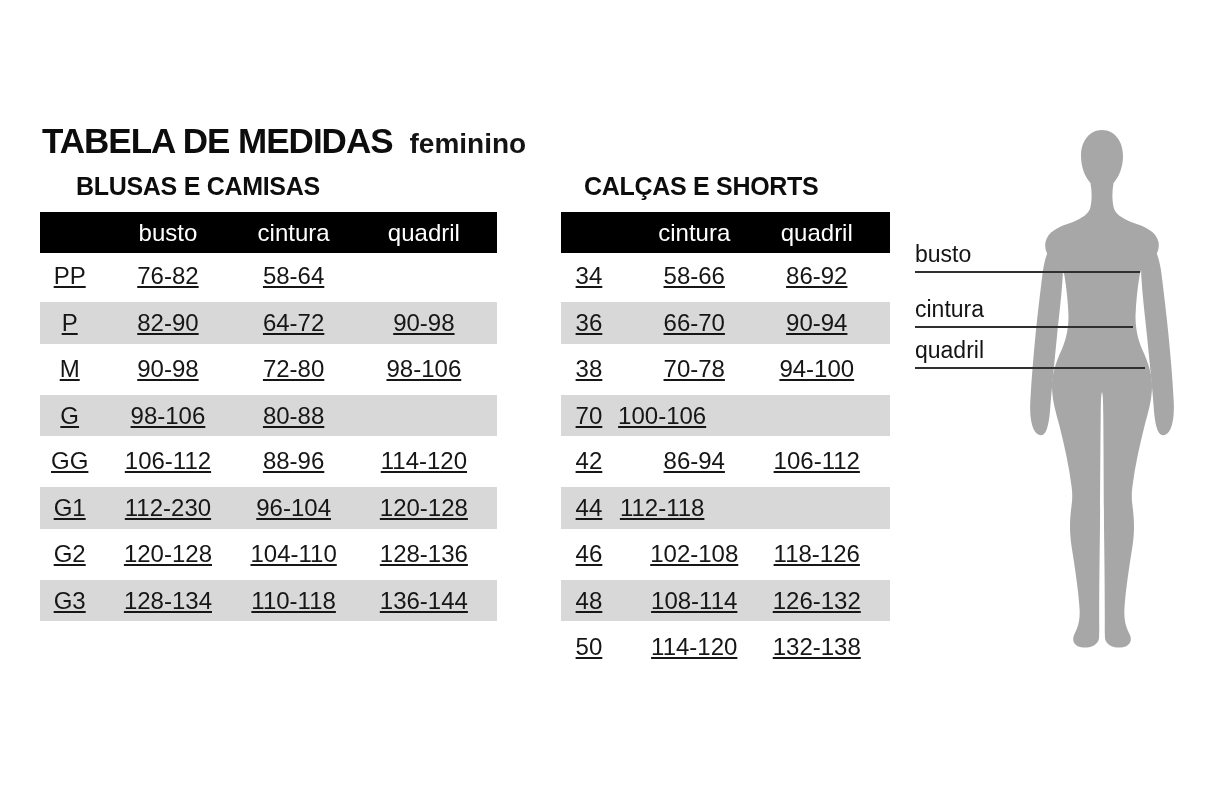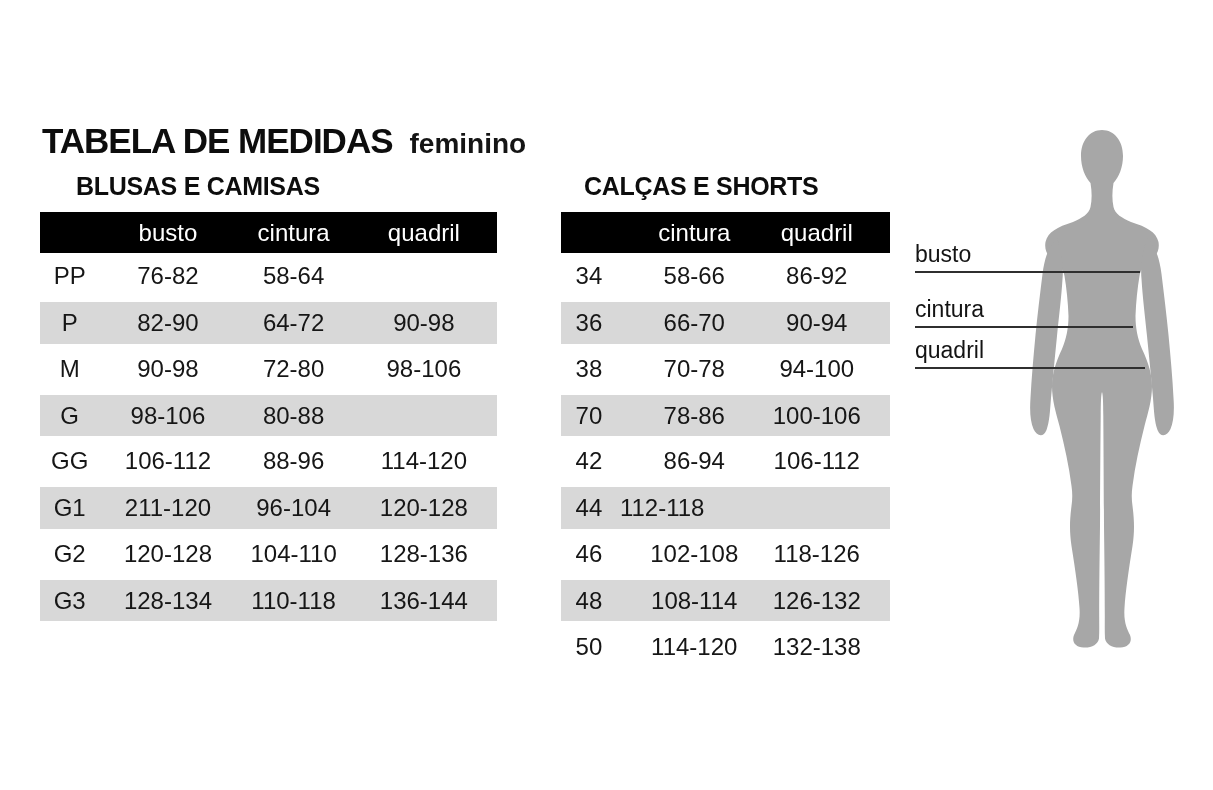--- a/index.html
+++ b/index.html
@@ -28,21 +28,21 @@
   .table-blusas { left:40px; width:457px; }
   .table-calcas { left:561px; width:329px; }
 
   .thead {
     height:41px; background:#000; color:#fff;
     display:flex; align-items:center;
     font-size:24px; font-weight:500;
   }
   .trow {
     height:46.3px; display:flex; align-items:center;
-    font-size:24px; color:#161616;
+    font-size:24px; color:#161616;text-decoration:underline;
   }
   .trow.striped {
     background:#d8d8d8;
     border-top:3px solid #fff;
     border-bottom:2px solid #fff;
   }
   .cell { text-align:center; }
   
   .table-blusas .c0 { width:13%; }
   .table-blusas .c1 { width:30%; }
@@ -109,21 +109,21 @@
     <div class="cell c2">80-88</div>
   </div>
   <div class="trow">
     <div class="cell c0">GG</div>
     <div class="cell c1">106-112</div>
     <div class="cell c2">88-96</div>
     <div class="cell c3">114-120</div>
   </div>
   <div class="trow striped">
     <div class="cell c0">G1</div>
-    <div class="cell c1">211-120</div>
+    <div class="cell c1">112-230</div>
     <div class="cell c2">96-104</div>
     <div class="cell c3">120-128</div>
   </div>
   <div class="trow">
     <div class="cell c0">G2</div>
     <div class="cell c1">120-128</div>
     <div class="cell c2">104-110</div>
     <div class="cell c3">128-136</div>
   </div>
   <div class="trow striped">
@@ -150,21 +150,20 @@
     <div class="cell c1">66-70</div>
     <div class="cell c2">90-94</div>
   </div>
   <div class="trow">
     <div class="cell c0">38</div>
     <div class="cell c1">70-78</div>
     <div class="cell c2">94-100</div>
   </div>
   <div class="trow striped">
     <div class="cell c0">70</div>
-    <div class="cell c1">78-86</div>
     <div class="cell c2">100-106</div>
   </div>
   <div class="trow">
     <div class="cell c0">42</div>
     <div class="cell c1">86-94</div>
     <div class="cell c2">106-112</div>
   </div>
   <div class="trow striped">
     <div class="cell c0">44</div>
     <div class="cell c2">112-118</div>

